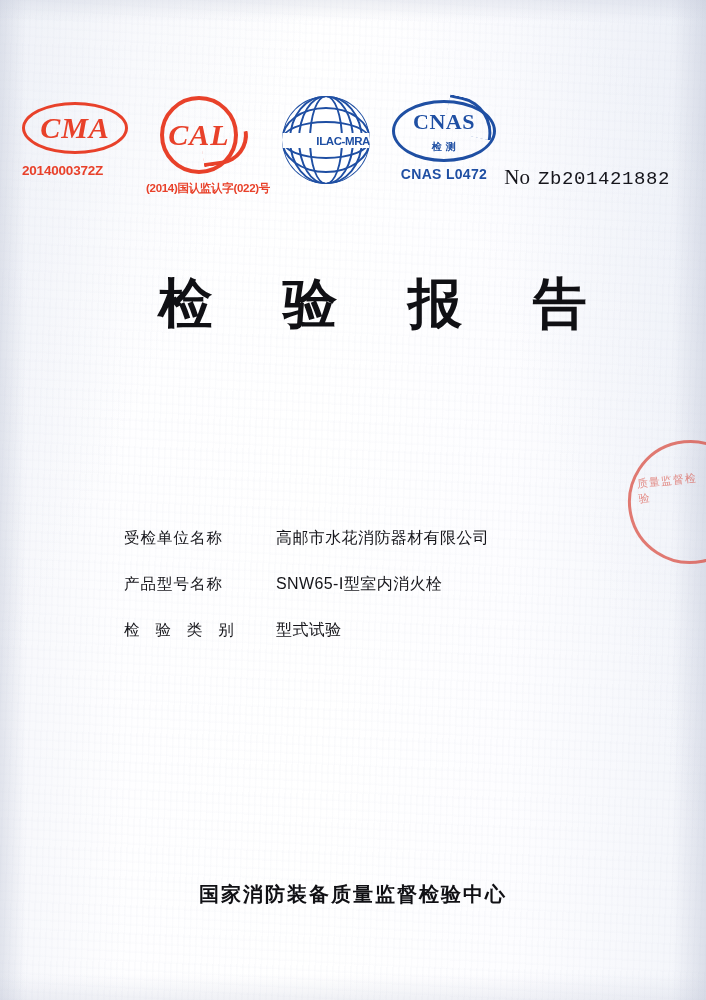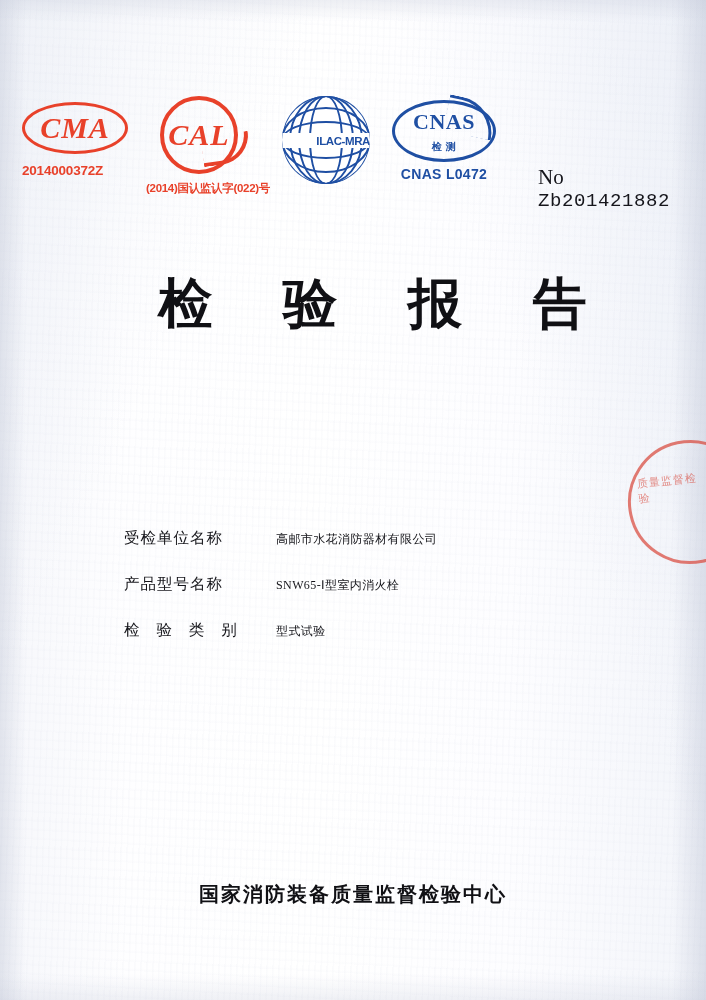--- a/index.html
+++ b/index.html
@@ -238,21 +238,20 @@
   }
 
   
   .report-no {
     position: absolute;
     top: 165px;
     right: 36px;
     display: flex;
     align-items: baseline;
     color: #16161c;
-    flex-direction: column;
   }
   .report-no .no-label {
     font-family: "Liberation Serif", serif;
     font-size: 21px;
     letter-spacing: 0px;
     margin-right: 8px;
   }
   .report-no .no-value {
     font-family: "Liberation Mono", monospace;
     font-size: 19px;
@@ -291,24 +290,25 @@
   .field-label {
     width: 122px;
     flex: 0 0 122px;
     font-family: "DejaVu Sans", sans-serif;
     font-size: 15.5px;
     color: #15151a;
     letter-spacing: 1px;
   }
   .field-label.spaced {
     letter-spacing: 6px;
+    font-family: Liberation Serif, serif;
   }
   .field-value {
-    font-family: Liberation Serif, serif;
-    font-size: 12px;
+    font-family: Liberation Sans, sans-serif;
+    font-size: 16px;
     color: #15151a;
     letter-spacing: 0.4px;
   }
 
   
   .issuer {
     position: absolute;
     bottom: 92px;
     left: 0;
     right: 0;

